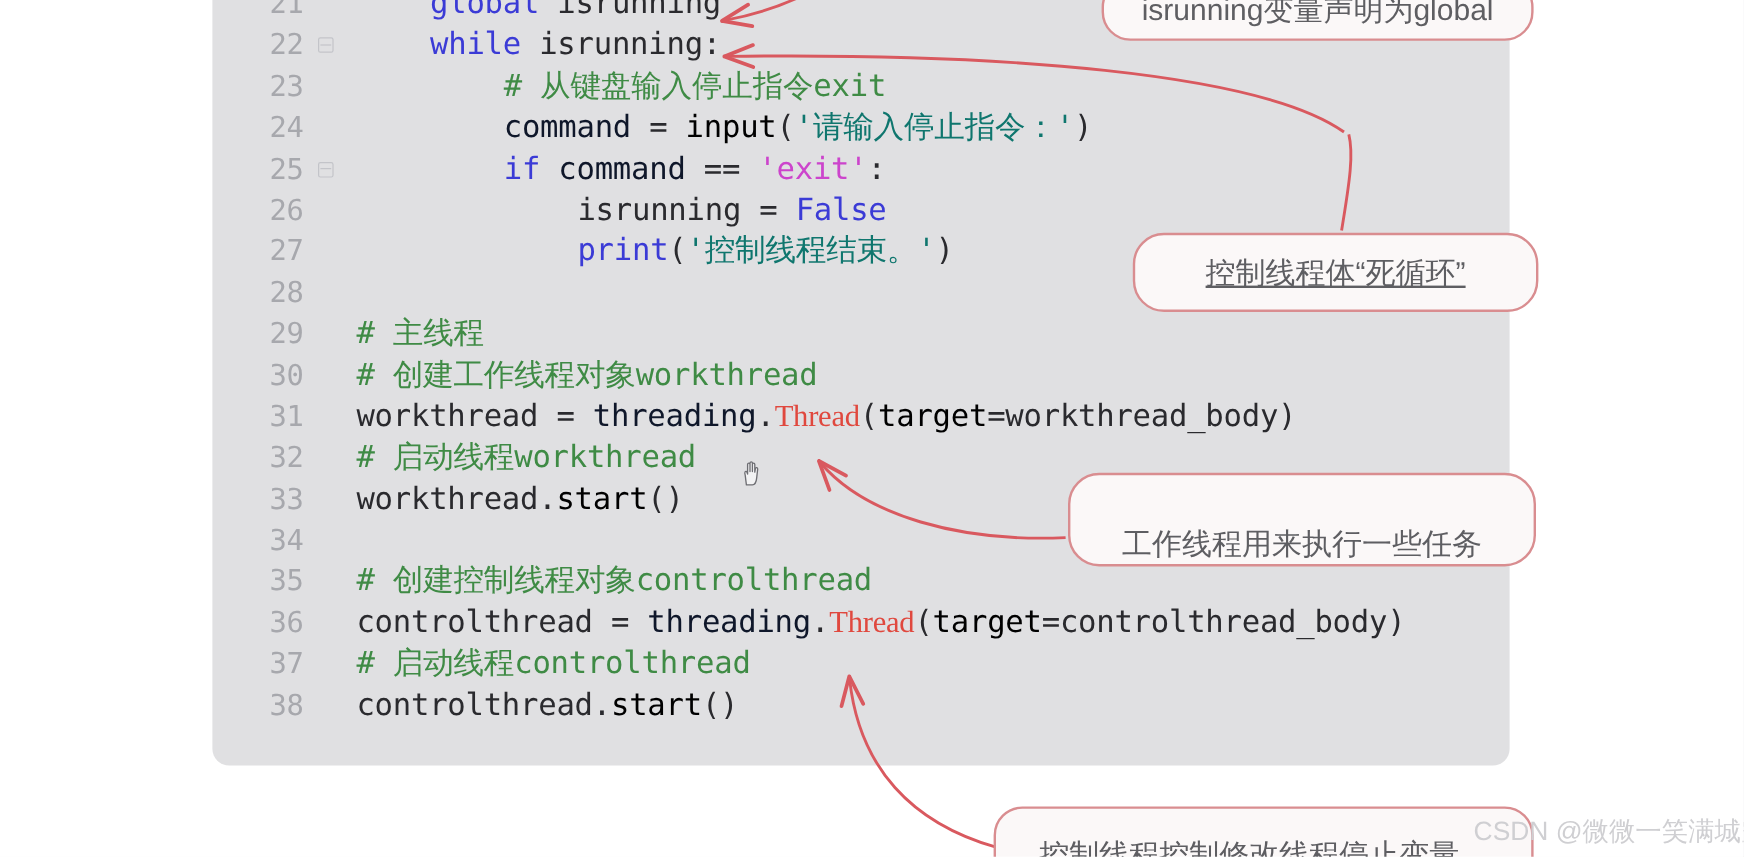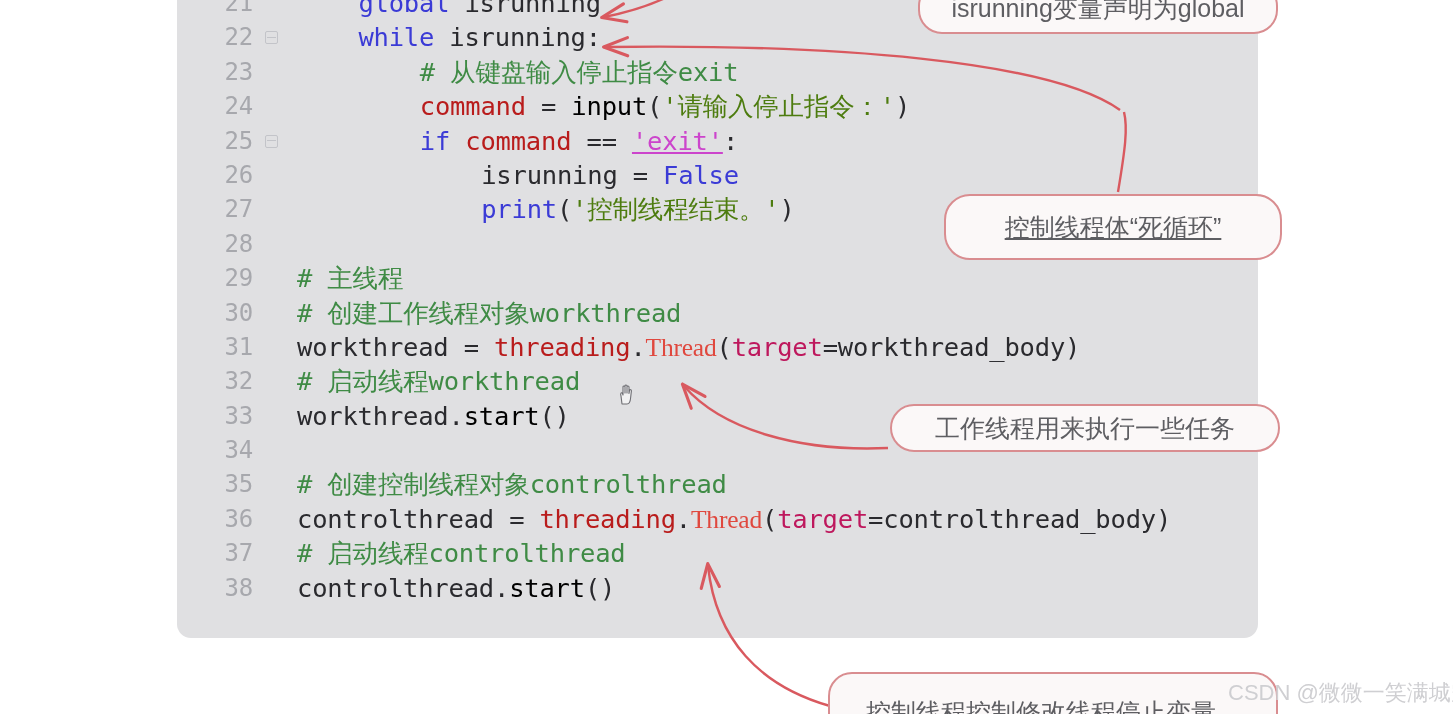--- a/index.html
+++ b/index.html
@@ -38,44 +38,44 @@
     border:1.6px solid #c3c4c9;border-radius:2px;box-sizing:border-box;
   }
   .fold:after{content:"";position:absolute;left:1px;right:1px;top:4.2px;height:1.6px;background:#c3c4c9;}
   .code{position:absolute;left:120px;top:0;white-space:pre;}
 
   
   .kw{color:#3b3bd6;}          
   .id{color:#2a2a2e;}          
   .cm{color:#3f8b45;}          
   .fn{color:#000000;}          
-  .var{color:#b91c1c;}         
-  .str{color:#cc44cc;text-decoration:underline;}         
-  .strcn{color:#4d7c0f;}       
+  .var{color:#0f172a;}         
+  .str{color:#cc44cc;}         
+  .strcn{color:#0f766e;}       
   .op{color:#2a2a2e;}
-  .kwarg{color:#be185d;}       
+  .kwarg{color:#000000;}       
   .cls{color:#e0483e;font-family:Liberation Serif, serif;}
 
   
   .callout{
     position:absolute;
     background:#fbf8f8;
     border:2.5px solid #d98d90;
     border-radius:26px;
     color:#5e5e62;
     font-size:25px;
     font-family:"Liberation Sans","DejaVu Sans",sans-serif;
     display:flex;align-items:center;justify-content:center;
     padding:0 22px;
     box-sizing:border-box;
     white-space:nowrap;
   }
   #callout-global{left:918px;top:-18px;width:360px;height:52px;border-radius:24px;}
   #callout-loop{left:944px;top:194px;width:338px;height:66px;text-decoration:underline;}
-  #callout-work{left:890px;top:404px;width:390px;height:48px;}
+  #callout-work{left:890px;top:394px;width:390px;height:78px;align-items:flex-end;}
   #callout-control{left:828px;top:672px;width:450px;height:80px;border-radius:24px;justify-content:flex-start;padding-left:36px;}
 
   
   #arrows{position:absolute;left:0;top:0;width:1453px;height:714px;pointer-events:none;}
 
   
   #hand-cursor{
     position:absolute;left:617px;top:382px;width:22px;height:26px;
     font-size:19px;line-height:26px;color:#7b7b80;
   }

